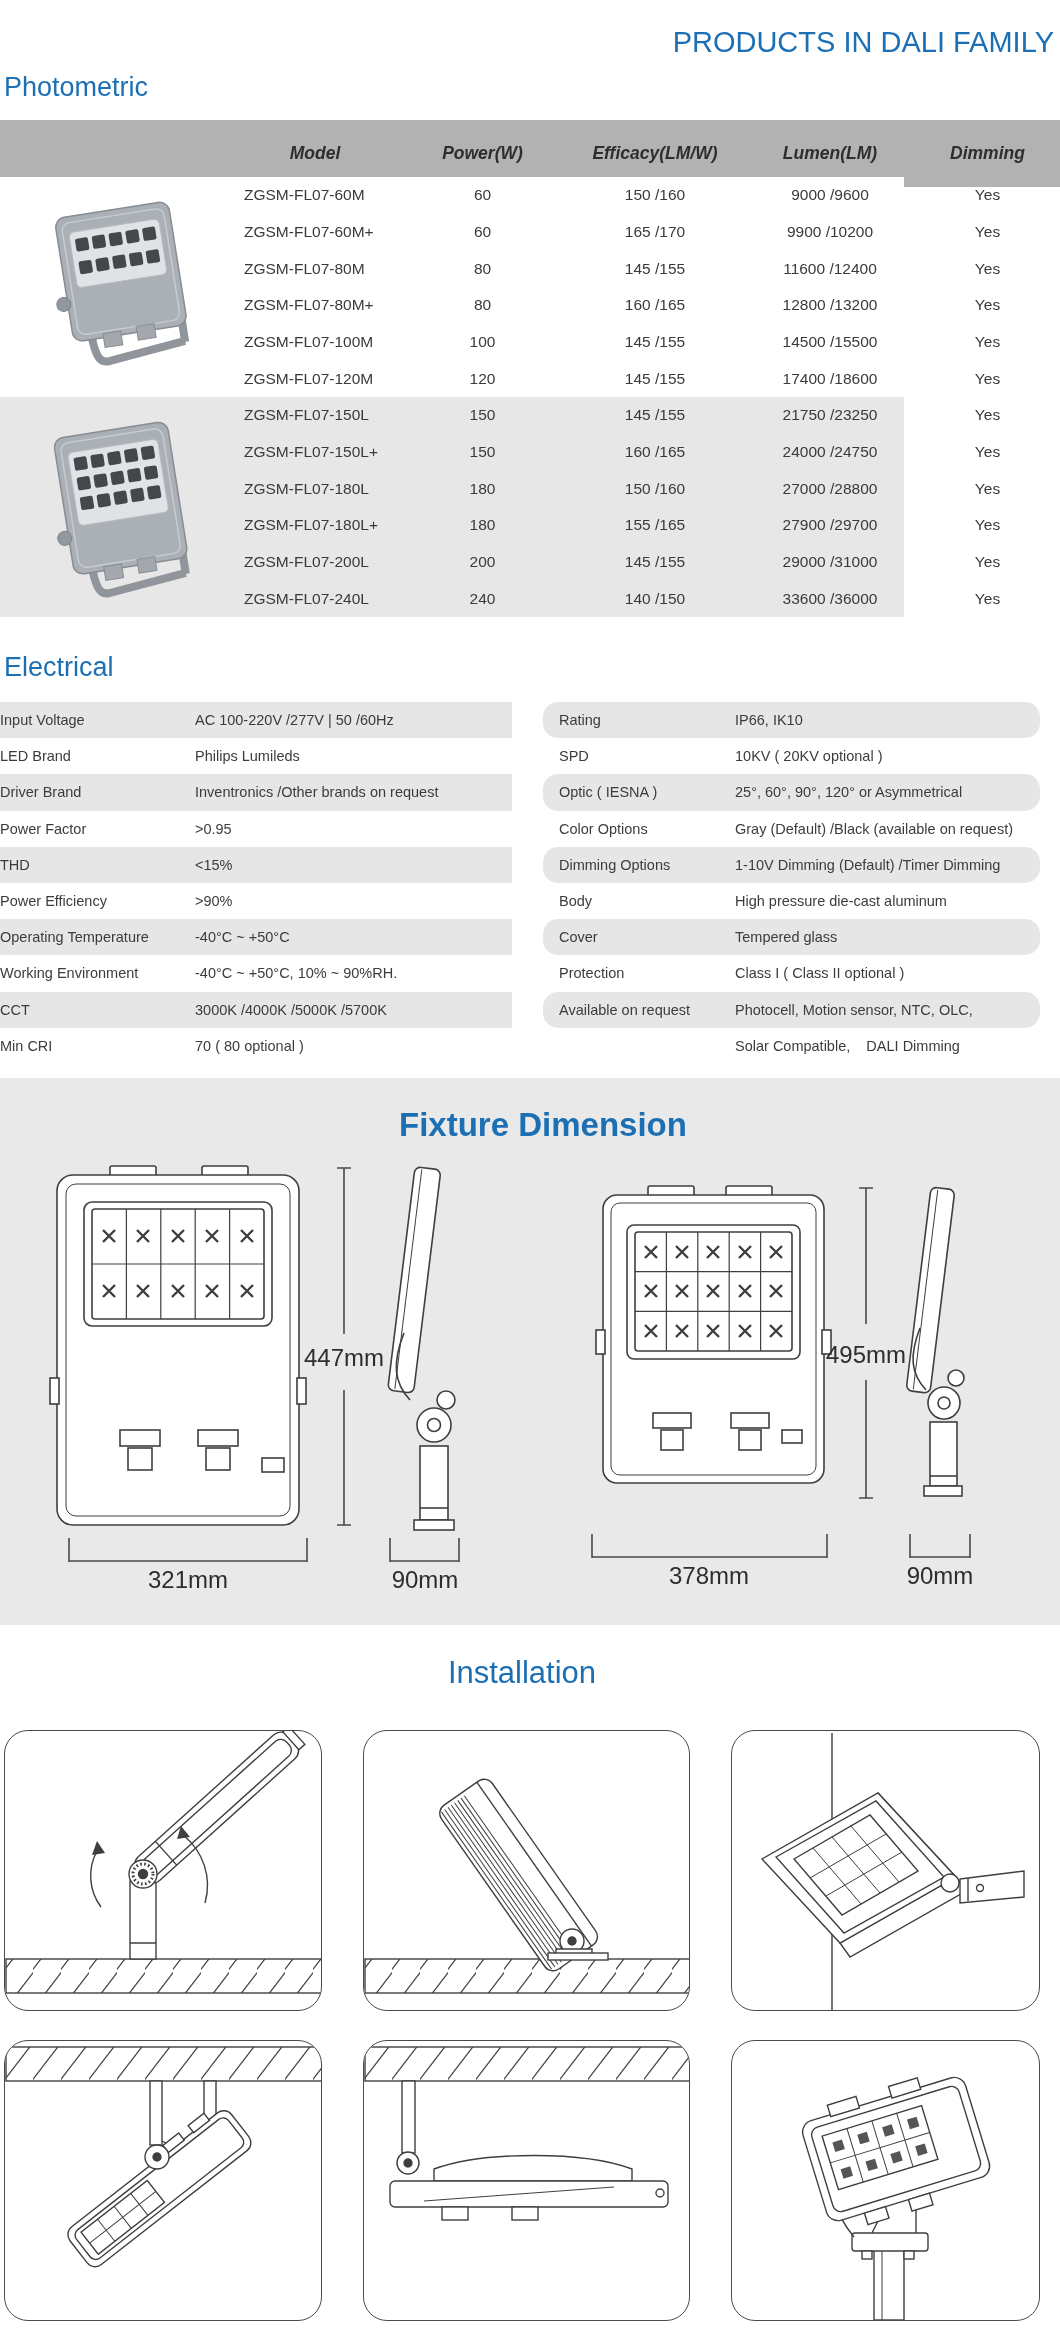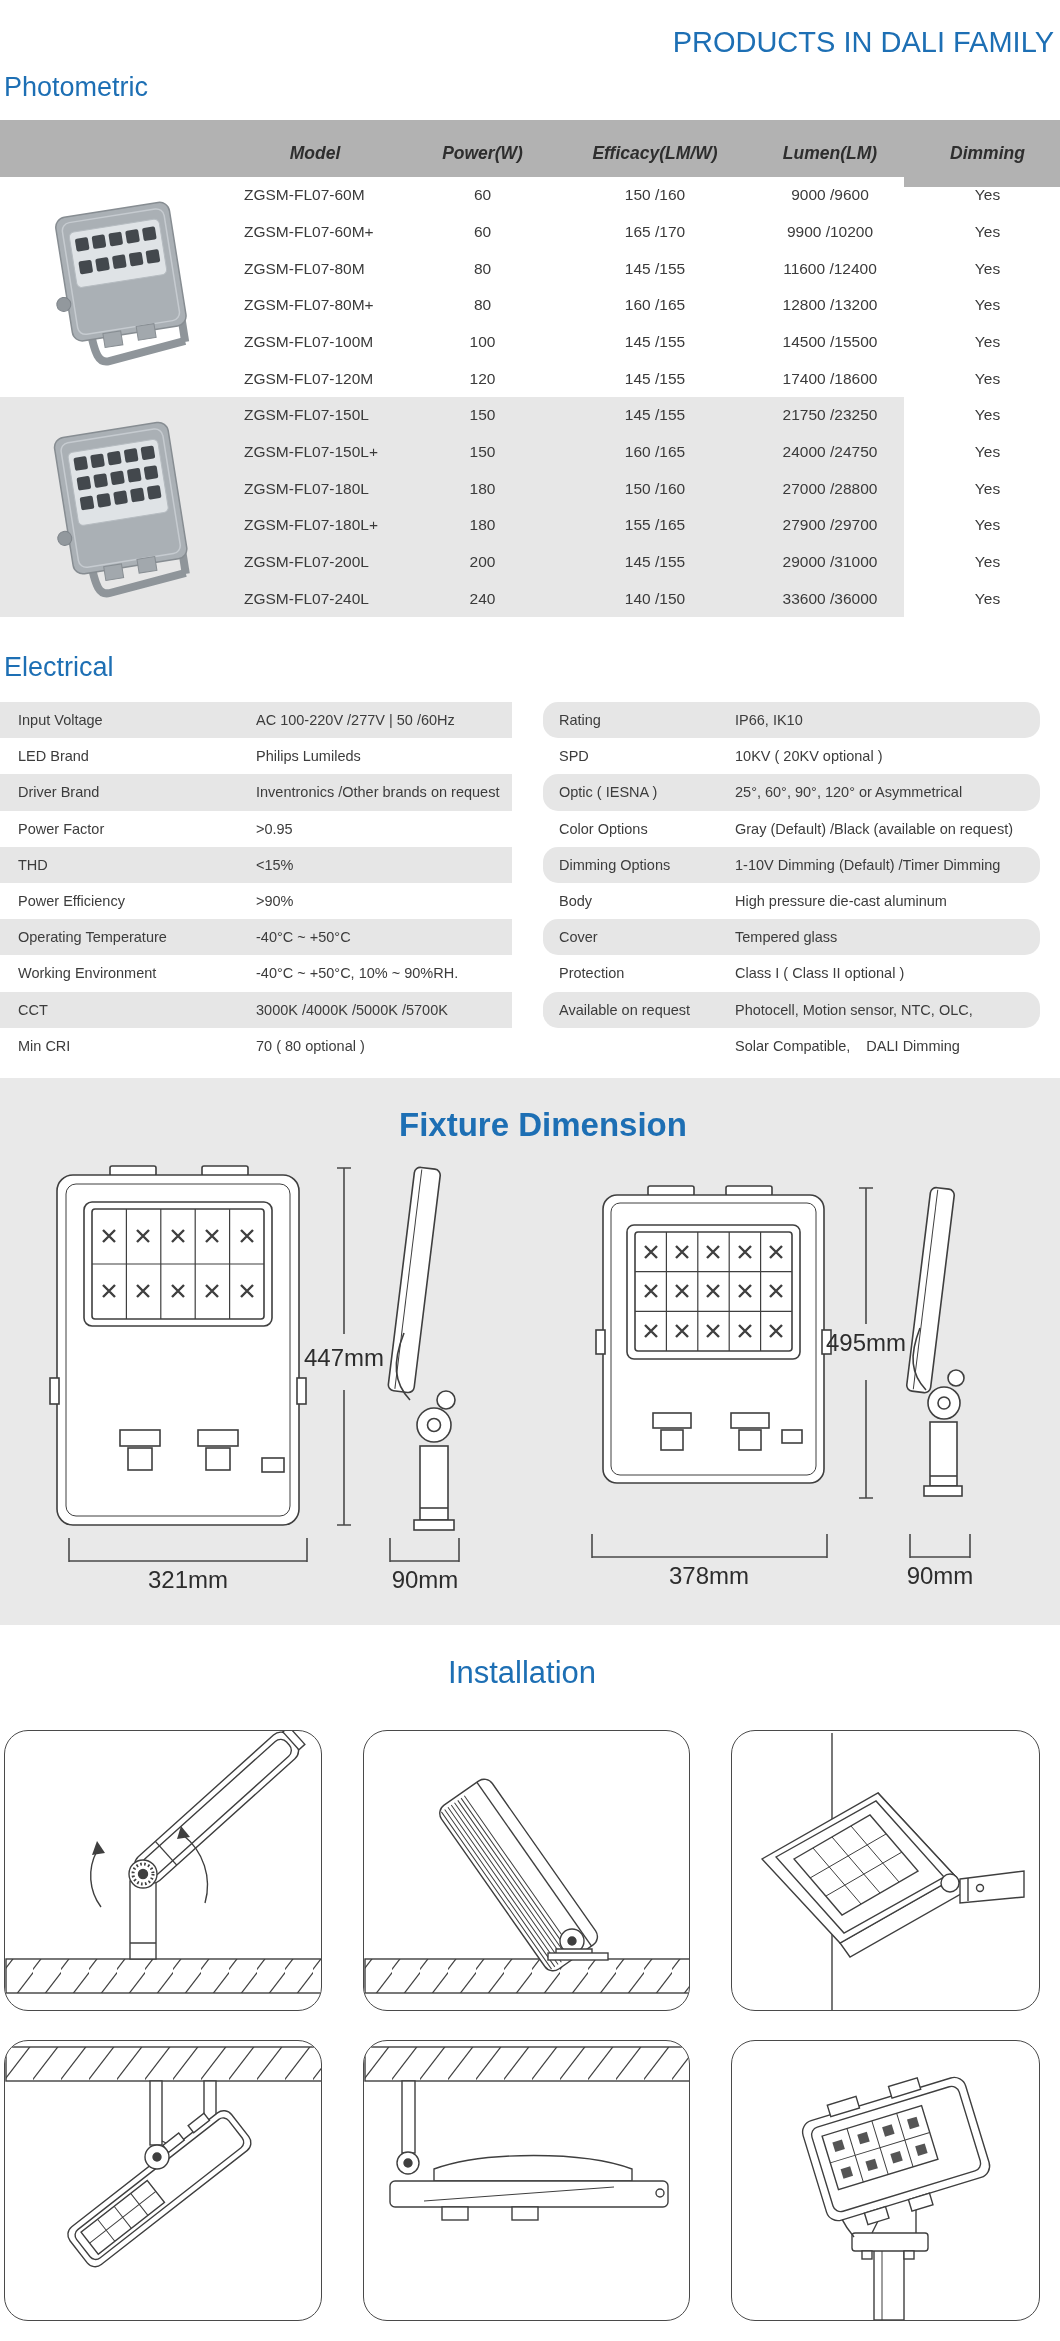--- a/index.html
+++ b/index.html
@@ -16,21 +16,21 @@
   .block-m{top:177px;height:220px;background:#ffffff;}
   .block-l{top:397px;height:220px;background:#e7e7e7;}
   .spec-row{height:36.66px;}
   .spec-row div{font-size:15.5px;color:#3a3a3a;text-align:center;}
   .spec-row .model{text-align:left;padding-left:14px;}
   .photo{position:absolute;left:26px;}
   .elec-table{position:absolute;top:702px;}
   .elec-left{left:0;width:512px;}
   .elec-right{left:543px;width:497px;}
   .elec-row{display:grid;height:36.2px;align-items:center;font-size:14.5px;color:#3c3c3c;white-space:nowrap;}
-  .elec-left .elec-row{grid-template-columns:195px 1fr;padding-left:18px;box-sizing:border-box;gap:43px;}
+  .elec-left .elec-row{grid-template-columns:195px 1fr;padding-left:0;box-sizing:border-box;}
   .elec-right .elec-row{grid-template-columns:176px 1fr;padding-left:16px;box-sizing:border-box;border-radius:15px;}
   .elec-row.g{background:#e6e6e6;}
   .dim-panel{position:absolute;top:1078px;left:0;width:1060px;height:547px;background:#e9e9e9;}
   .dim-title{position:absolute;top:28px;left:13px;width:100%;text-align:center;font-size:33px;font-weight:700;color:#1d6fb4;}
   .dim-svg{position:absolute;top:0;left:0;}
   .dim-label{position:absolute;width:110px;text-align:center;font-size:24px;color:#2d2d2d;font-weight:500;}
   .install-title{position:absolute;top:1655px;left:0;width:1044px;text-align:center;font-size:31px;font-weight:500;color:#1d6fb4;}
   .card{position:absolute;border:1.6px solid #4a4a4a;border-radius:24px;background:#fff;box-sizing:border-box;overflow:hidden;}
 </style>
 </head>
@@ -391,21 +391,21 @@
         <path d="M866 110 V246 M866 302 V420 M859 110 H873 M859 420 H873"></path>
         <path d="M69 460 V484 M307 460 V484 M69 483 H307"></path>
         <path d="M390 460 V484 M459 460 V484 M390 483 H459"></path>
         <path d="M592 456 V480 M827 456 V480 M592 479 H827"></path>
         <path d="M910 456 V480 M970 456 V480 M910 479 H970"></path>
       </g>
     </svg>
     <div class="dim-label" style="left:289px;top:266px;">447mm</div>
     <div class="dim-label" style="left:133px;top:488px;">321mm</div>
     <div class="dim-label" style="left:370px;top:488px;">90mm</div>
-    <div class="dim-label" style="left:811px;top:251px;">495mm</div>
+    <div class="dim-label" style="left:811px;top:263px;">495mm</div>
     <div class="dim-label" style="left:654px;top:484px;">378mm</div>
     <div class="dim-label" style="left:885px;top:484px;">90mm</div>
   </div>
 
   <div class="install-title">Installation</div>
 
   <div class="card" style="left:4px;top:1730px;width:318px;height:281px;">
     <svg width="318" height="281" viewBox="0 0 318 281">
       <defs>
           <pattern id="h1" width="28" height="40" patternUnits="userSpaceOnUse">

